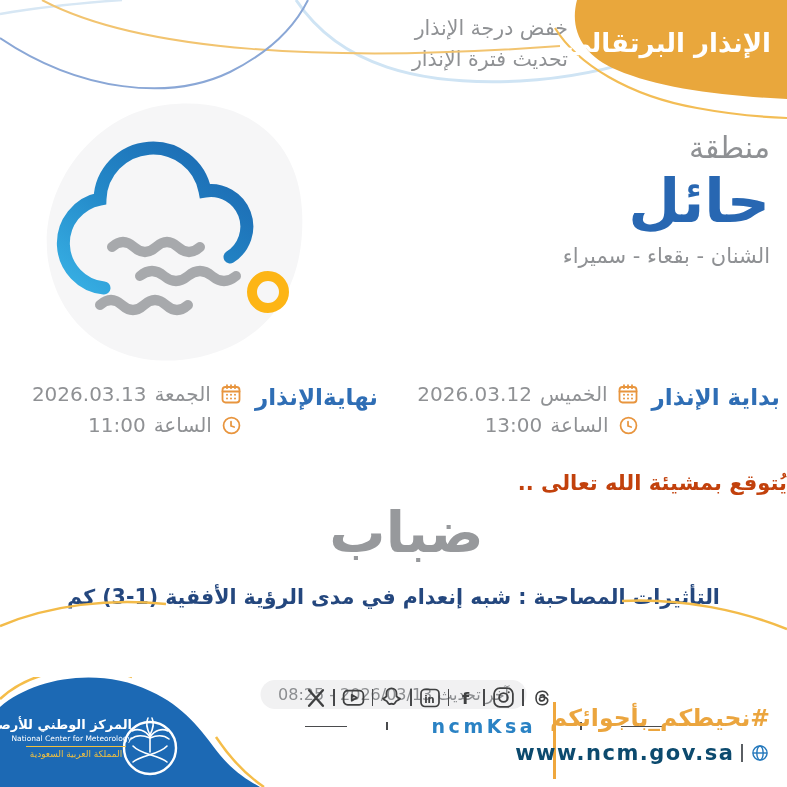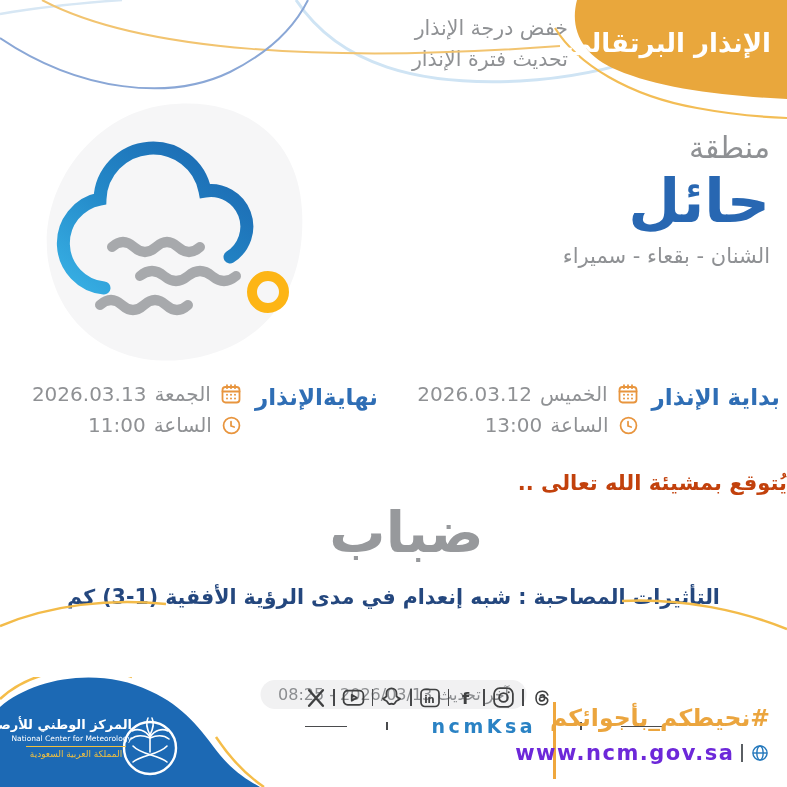--- a/index.html
+++ b/index.html
@@ -43,21 +43,21 @@
   .handle-row{display:flex;align-items:center;justify-content:center;margin-top:5px;gap:39px;}
   .hline{width:42px;height:0;border-top:1.6px solid #4a4b4d;}
   .htick{width:1.6px;height:8px;background:#4a4b4d;}
   .handle-text{color:#2a82c4;font-size:19px;font-weight:bold;letter-spacing:3.5px;margin:0 5px;direction:ltr;}
 
   .footer-divider{left:553px;top:702px;width:2.5px;height:77px;background:#efa73d;}
 
   .right-footer{top:704px;right:17px;text-align:right;z-index:3;}
   .hashtag{color:#eba53e;font-size:23.5px;font-weight:bold;}
   .site-row{display:flex;direction:rtl;align-items:center;gap:7px;margin-top:9px;justify-content:flex-start;}
-  .site-text{color:#6d28d9;font-size:21px;font-weight:bold;letter-spacing:1.5px;direction:ltr;margin-left:18px;}
+  .site-text{color:#0c4a6e;font-size:21px;font-weight:bold;letter-spacing:1.5px;direction:ltr;margin-left:18px;}
   .site-sep{width:1.6px;height:18px;background:#5a5e63;}
 
   
   .logo-text{left:20px;top:717px;width:112px;text-align:center;z-index:3;}
   .logo-ar{color:#fff;font-size:13px;font-weight:bold;white-space:nowrap;}
   .logo-en{color:#fff;font-size:7.5px;white-space:nowrap;margin-top:2px;}
   .logo-rule{height:1.2px;background:#f0c040;margin:2.5px 6px;}
   .logo-country{color:#f0c040;font-size:9px;white-space:nowrap;}
 </style>
 </head>

